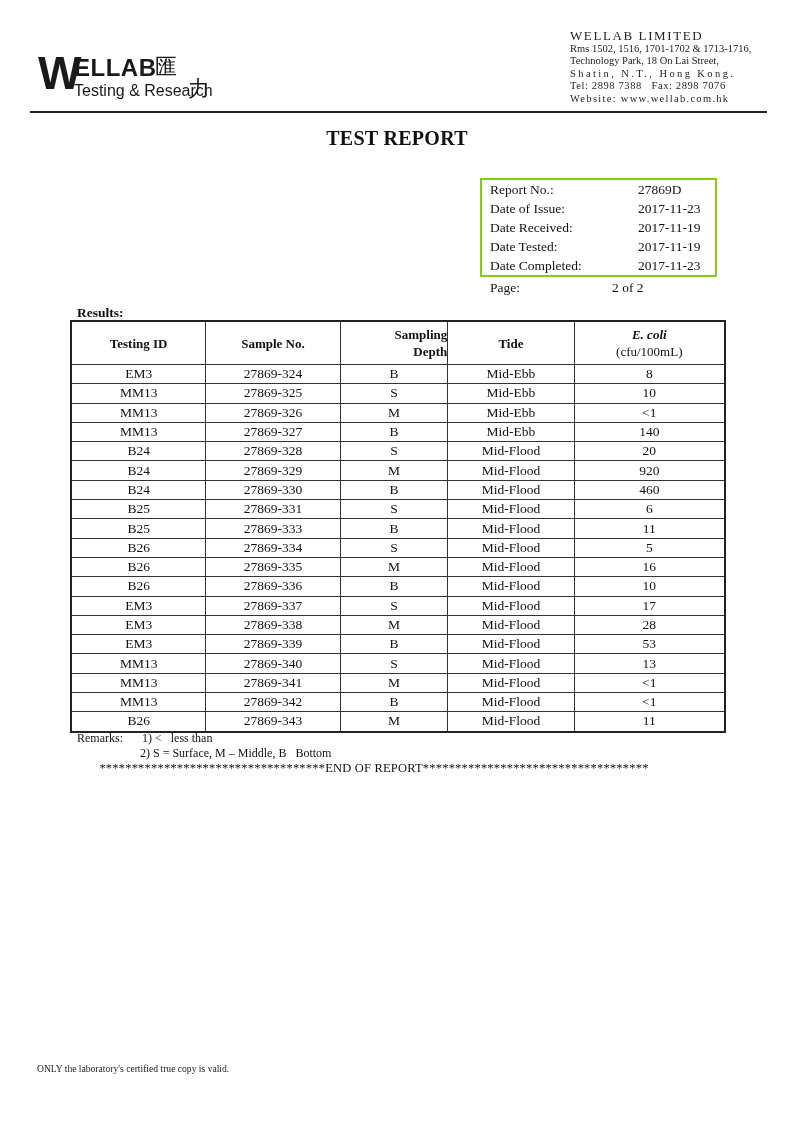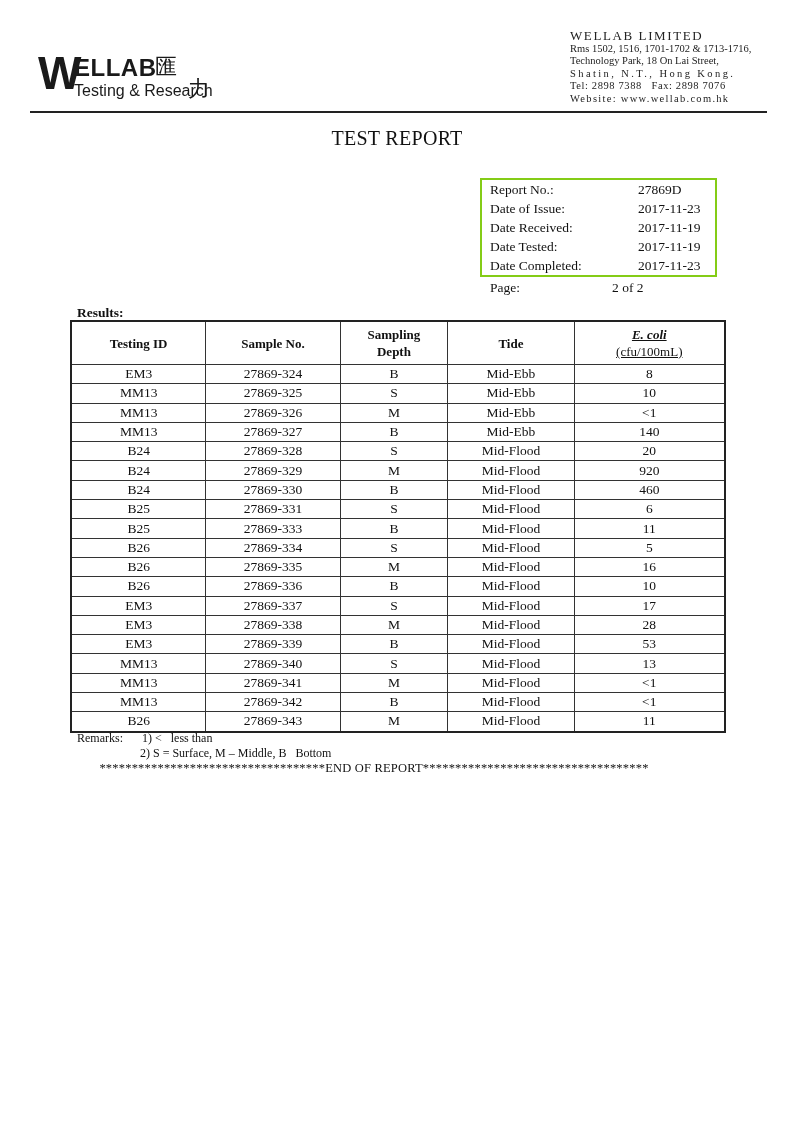--- a/index.html
+++ b/index.html
@@ -19,21 +19,21 @@
 
   .company { position: absolute; left: 570px; top: 30px; font-size: 10.5px; line-height: 12.6px; color: #222; }
   .company .name { letter-spacing: 1.6px; font-size: 13px; }
   .company .spaced { letter-spacing: 2.4px; }
   .company .spaced2 { letter-spacing: 0.6px; }
   .company .web { letter-spacing: 1.3px; }
 
   .header-rule { position: absolute; left: 30px; top: 111px; width: 737px; height: 2px; background: #222; }
 
   .title { position: absolute; left: 0; width: 794px; top: 127px; text-align: center;
-           font-size: 20px; font-weight: normal; letter-spacing: 0.3px; }
+           font-size: 20px; font-weight: bold; letter-spacing: 0.3px; }
 
   
   .info-box { position: absolute; left: 480px; top: 178px; width: 233px; height: 95px;
               border: 2px solid #84cc16; }
   .info-row { position: absolute; left: 8px; font-size: 13.5px; white-space: nowrap; }
   .info-row .lbl { position: absolute; left: 0; }
   .info-row .val { position: absolute; left: 130px; margin-left: 18px; }
   .page-row { position: absolute; left: 490px; top: 280px; font-size: 13.5px; white-space: nowrap; }
   .page-row .val { position: absolute; left: 122px; }
 
@@ -42,23 +42,23 @@
   
   table.results { position: absolute; left: 70px; top: 320px; width: 656px; border-collapse: collapse;
                   font-size: 13.5px; }
   table.results th, table.results td { border: 1px solid #333; text-align: center; padding: 0; }
   table.results th { height: 42px; font-weight: bold; font-size: 13px; line-height: 17px; }
   table.results th .ital { font-style: italic; }
   table.results th .unit { font-weight: normal; }
   table.results td { height: 18.3px; line-height: 18px; }
   table.results .c1 { width: 134px; }
   table.results .c2 { width: 134px; }
-  table.results .c3 { width: 107px; }
+  table.results .c3 { width: 107px; text-align: right; }
   table.results .c4 { width: 126px; }
-  table.results .c5 { width: 150px; text-decoration: underline; }
+  table.results .c5 { width: 150px; }
   table.results tr.outer th, table.results tr td:last-child { }
   table.results { border: 2px solid #222; }
 
   .remarks { position: absolute; left: 77px; top: 731px; font-size: 12px; line-height: 15px; }
   .remarks .r1 { position: absolute; left: 0; top: 0; white-space: nowrap; }
   .remarks .r1 .num { position: absolute; left: 65px; }
   .remarks .r2 { position: absolute; left: 63px; top: 15px; white-space: nowrap; }
 
   .end { position: absolute; left: 0; width: 748px; top: 761px; text-align: center; font-size: 12.5px;
          white-space: nowrap; letter-spacing: 0.2px; }
@@ -276,13 +276,14 @@
   <div class="r1">
     <span>Remarks:</span>
     <span class="num" style="white-space:pre;">1) &lt;   less than</span>
   </div>
   <div class="r2" style="white-space:pre;">2) S = Surface, M – Middle, B   Bottom</div>
 </div>
 
 <div class="end">***********************************END OF REPORT***********************************</div>
 
 <div class="footer">
+  <div>ONLY the laboratory's certified true copy is valid.</div>
 </div>
 
 </body></html>

